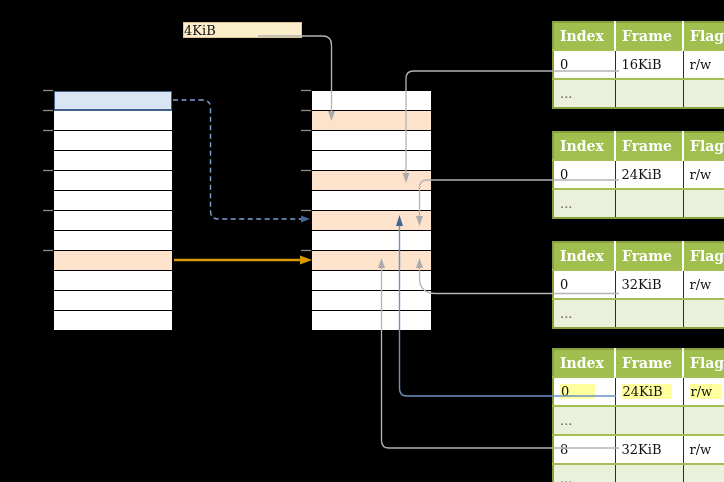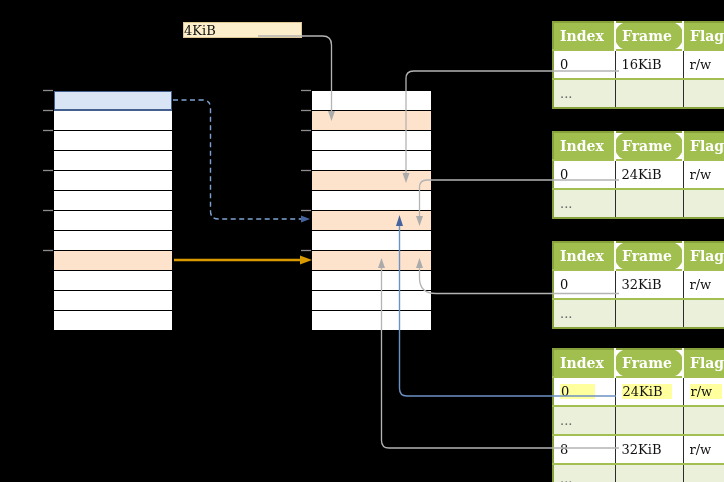--- a/index.html
+++ b/index.html
@@ -22,21 +22,21 @@
   table.ptable{position:absolute;left:552px;width:166px;border-collapse:collapse;
                border:2px solid #87a13d;background:#fff;table-layout:fixed;z-index:2;}
   .pt1{top:21px;} .pt2{top:131px;} .pt3{top:241px;} .pt4{top:348px;}
   .ptable th{background:#a1bf4f;color:#fff;font-size:14px;font-weight:bold;text-align:left;
              padding:2px 0 2px 6px;height:22px;border-right:2px solid #fbfbf4;}
   .ptable th:last-child{border-right:none;}
   .ptable td{font-size:13px;color:#111;text-align:left;padding:2px 0 2px 6px;height:23px;
              border-top:2px solid #a3bf52;border-right:1px solid #2b2b2b;vertical-align:middle;}
   .ptable td:last-child{border-right:none;}
   .ptable tr.shade td{background:#eaf0da;color:#666;}
-  .c1{width:54px;} .c2{width:60px;border-radius:13px;} .c3{width:48px;}
+  .c1{width:54px;} .c2{width:60px;} .c3{width:48px;}
   mark.hl{background:#ffff9e;color:#111;padding:0 10px 0 1px;}
   mark.hl.narrow{padding:0 26px 0 1px;}
   
   #overlay{position:absolute;left:0;top:0;width:724px;height:482px;z-index:5;pointer-events:none;}
 </style>
 </head>
 <body>
 
 <div id="canvas">
 

